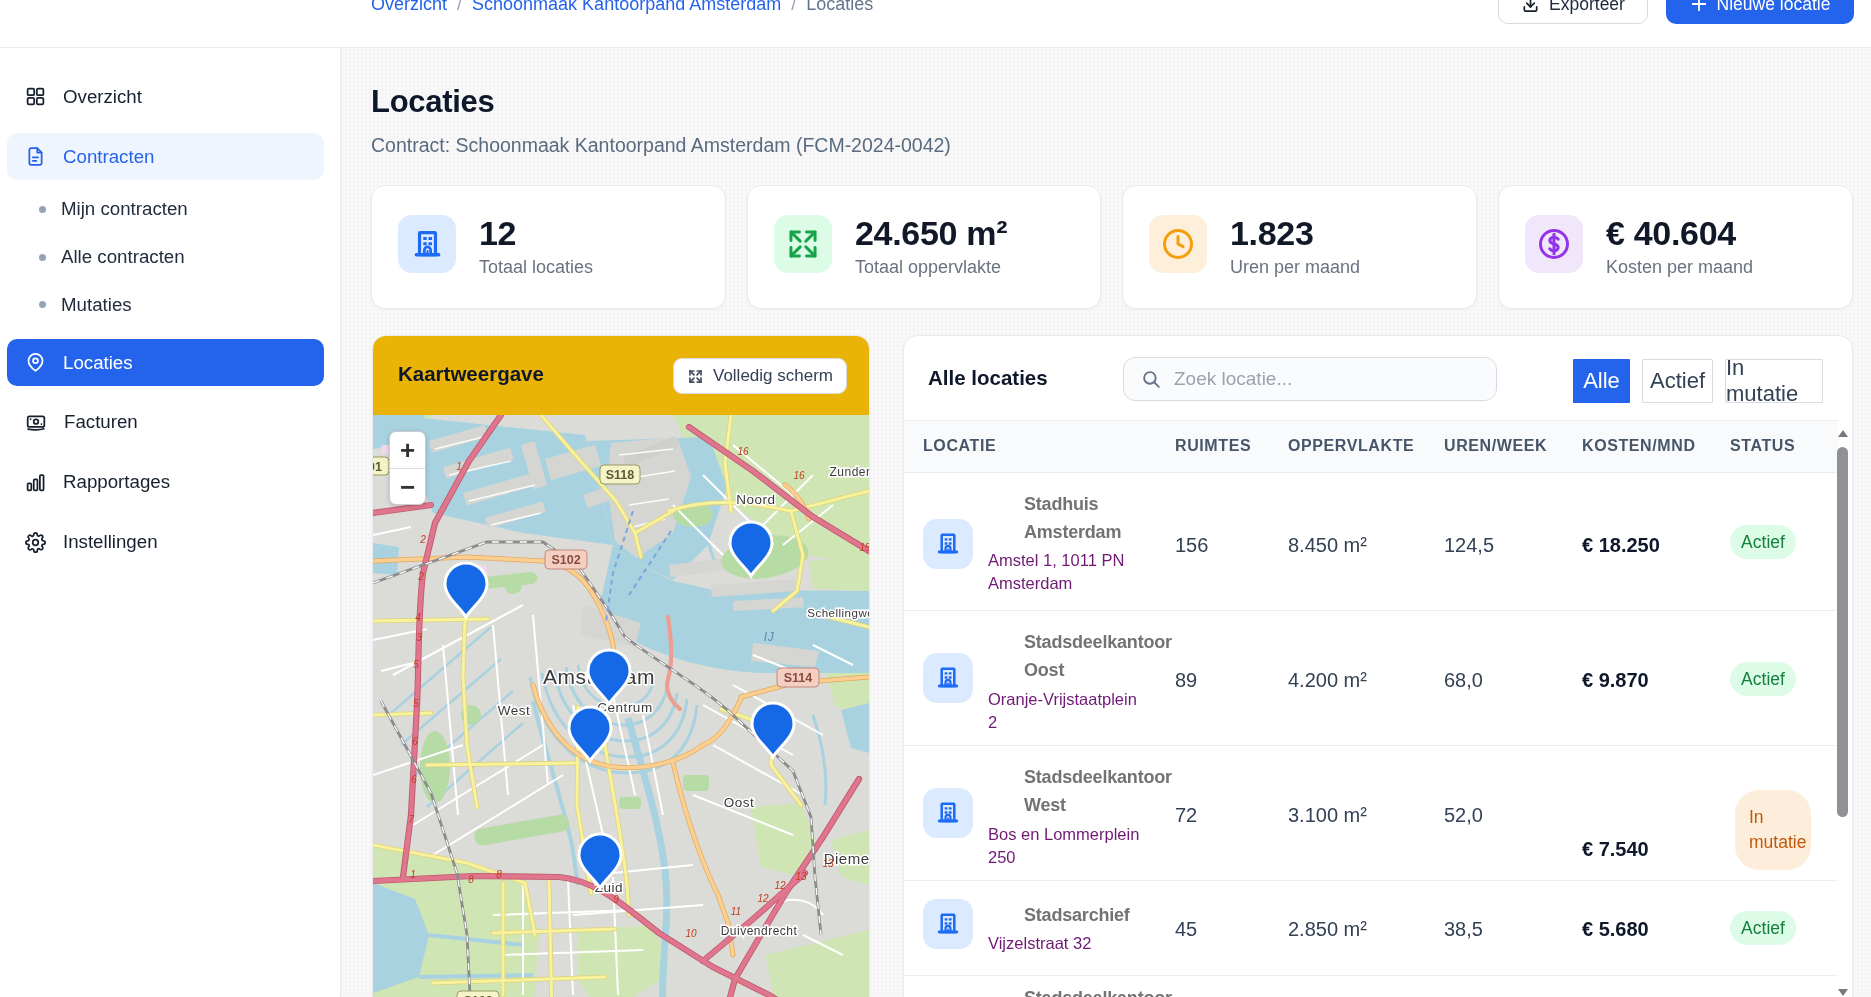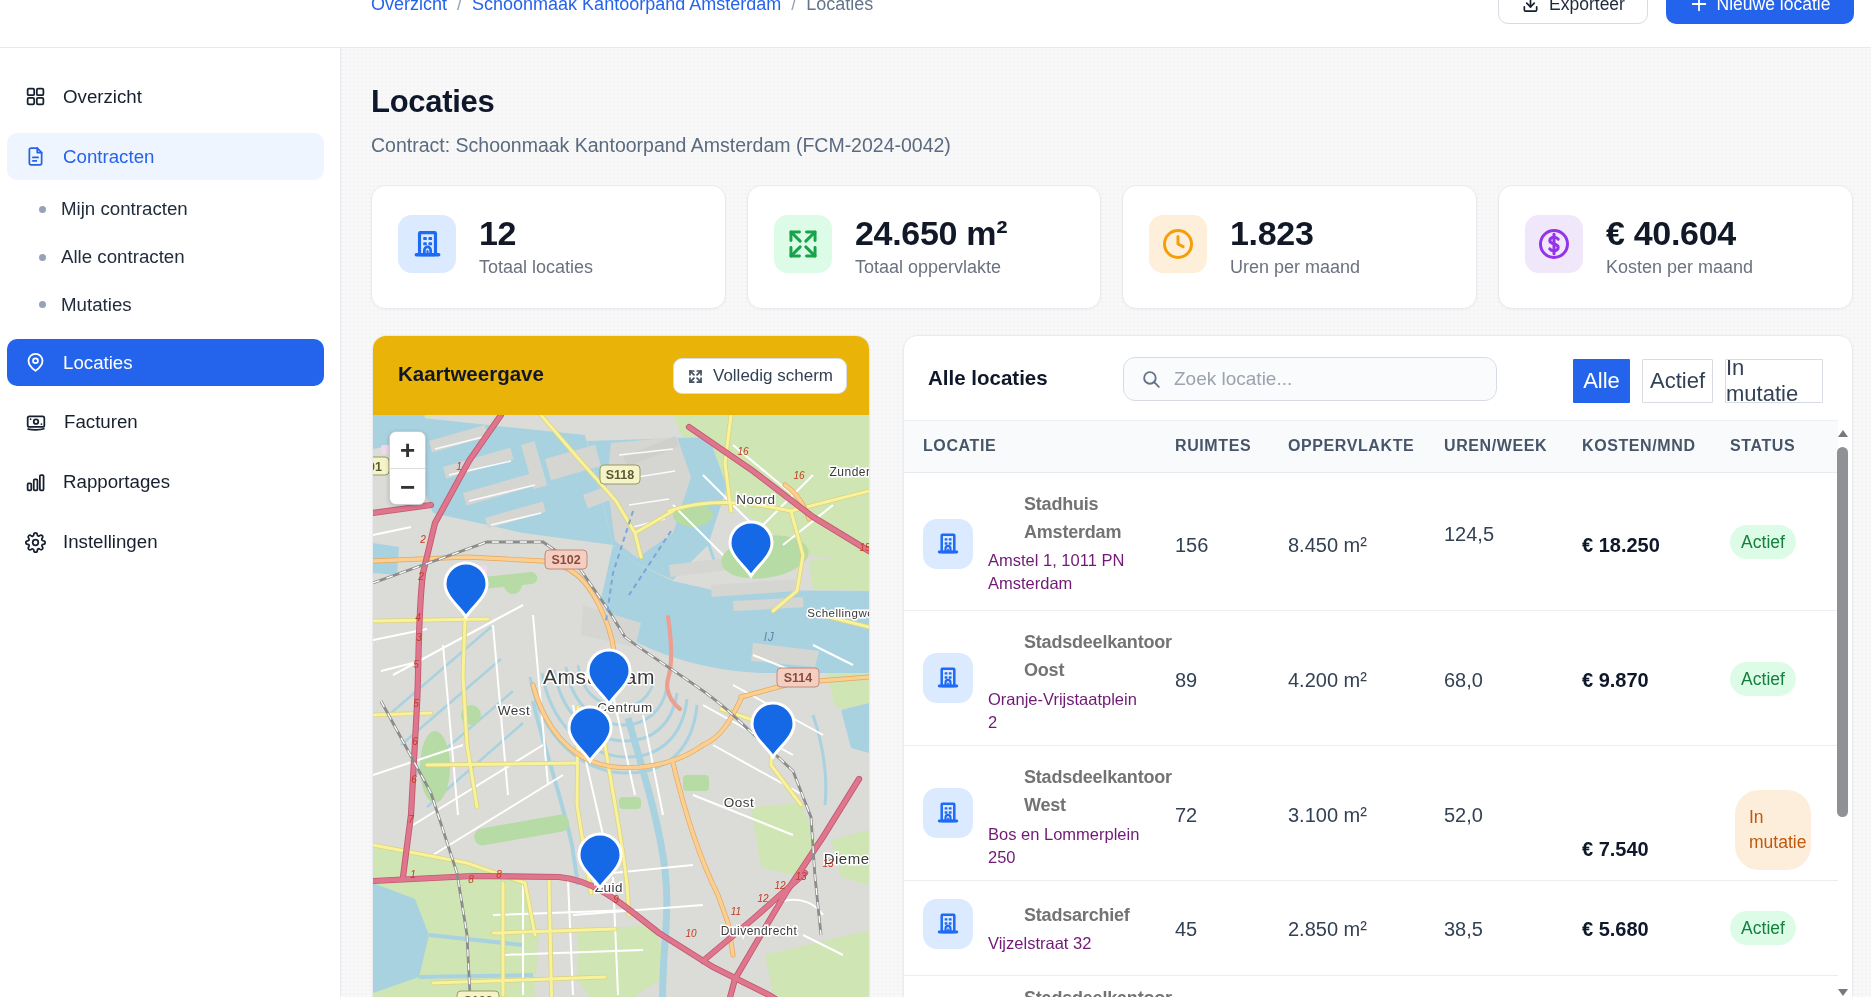--- a/index.html
+++ b/index.html
@@ -512,21 +512,21 @@
             <rect x="12.7" y="10.4" width="2.6" height="2.2" rx="0.5"></rect>
           </g>
           <path d="M9.7 19.4v-3.1a2.3 2.5 0 0 1 4.6 0v3.1" stroke-width="2"></path>
           <path d="M12 19.2v-2.4" stroke-width="1.5"></path>
         </svg>
       </div>
       <div class="rname" style="top:17px;">Stadhuis Amsterdam</div>
       <div class="raddr" style="top:76px;">Amstel 1, 1011 PN Amsterdam</div>
       <div class="cell" style="left:271px; top:61px;">156</div>
       <div class="cell" style="left:384px; top:61px;">8.450 m²</div>
-      <div class="cell" style="left:540px; top:50px;text-align:right;">124,5</div>
+      <div class="cell" style="left:540px; top:61px;text-align:right;">124,5</div>
       <div class="cell b" style="left:678px; top:61px;text-align:right;">€ 18.250</div>
       <div class="pill green" style="left:826px; top:52px; width:66px; height:34px;">Actief</div>
     </div>
     <div class="row" style="top:275px; height:135px;">
       <div class="bico" style="top:42px;">
         <svg width="26" height="26" viewBox="0 0 24 24" fill="none" stroke="#1D6AF5" stroke-linecap="round" stroke-linejoin="round">
           <rect x="6.2" y="3.4" width="11.6" height="16" rx="0.6" stroke-width="2.3"></rect>
           <path d="M3.9 19.4h16.2" stroke-width="2.6"></path>
           <g fill="#1D6AF5" stroke="none">
             <rect x="8.9" y="6.6" width="2.6" height="2.2" rx="0.5"></rect>

